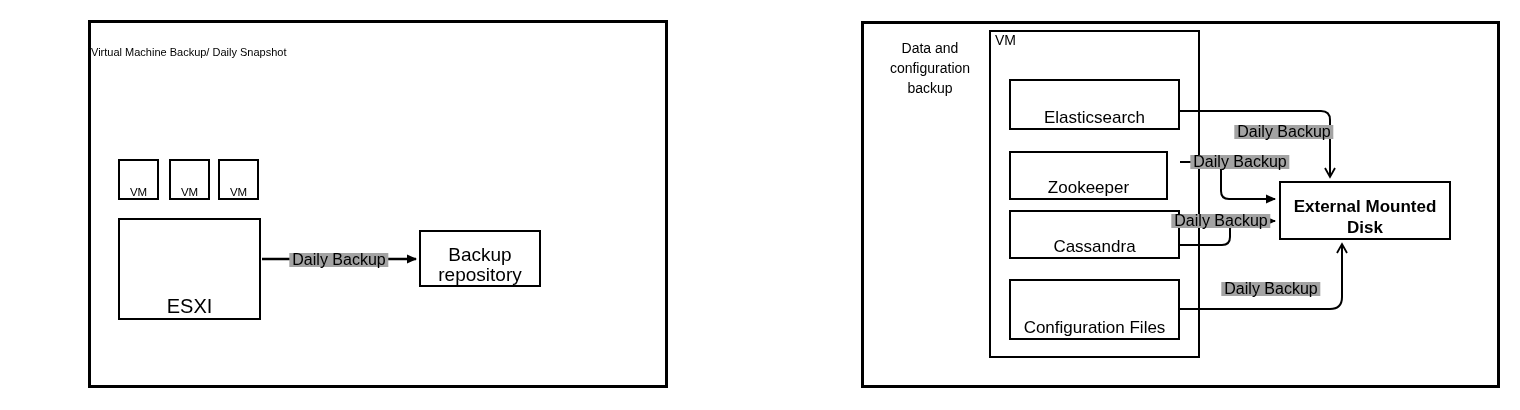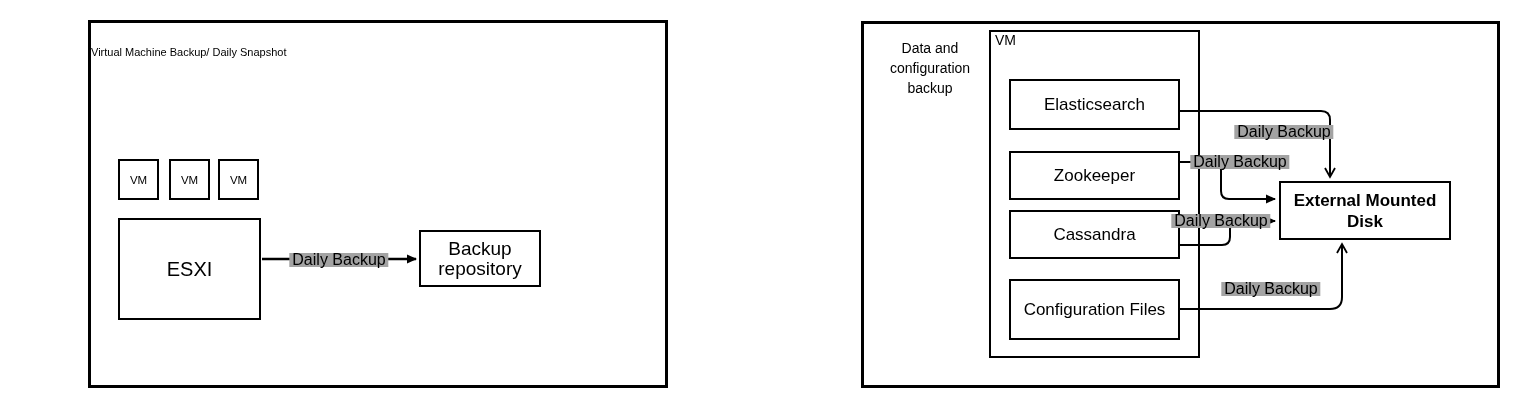--- a/index.html
+++ b/index.html
@@ -1,21 +1,21 @@
 <!DOCTYPE html>
 <html><head>
 <meta charset="utf-8">
 <style>
   html,body{margin:0;padding:0;background:#fff;}
   .canvas{
     position:relative;width:1520px;height:410px;background:#ffffff;
     font-family:"Liberation Sans", sans-serif;color:#000;overflow:hidden;
   }
   .box{position:absolute;box-sizing:border-box;background:#fff;
-       display:flex;align-items:center;justify-content:center;text-align:center;}
+       display:flex;align-items:flex-end;justify-content:center;text-align:center;}
   .b2{border:2px solid #000;}
   .b3{border:3px solid #000;}
   .outer{background:transparent;}
   .title{position:absolute;white-space:nowrap;}
   .conn-label{
     position:absolute;transform:translate(-50%,-50%);
     font-size:16px;line-height:14px;background:#a3a3a3;padding:0 3px;white-space:nowrap;
   }
   .group-label{position:absolute;text-align:center;font-size:14px;line-height:20px;}
   .vm-tag{position:absolute;top:1px;left:4px;font-size:14px;line-height:15px;}
@@ -53,21 +53,21 @@
 
   <div class="group-label" style="left:880px;top:38px;width:100px;">Data and configuration backup</div>
 
   <div class="box b2 outer" style="left:989px;top:30px;width:211px;height:328px;justify-content:flex-start;align-items:flex-start;">
     <span class="vm-tag">VM</span>
   </div>
 
   <div class="box b2 svc" style="left:1009px;top:79px;width:171px;height:51px;">
     <span>Elasticsearch</span>
   </div>
-  <div class="box b2 svc" style="left:1009px;top:151px;width:171px;height:49px;">
+  <div class="box b2 svc" style="left:1009px;top:151px;width:159px;height:49px;">
     <span>Zookeeper</span>
   </div>
   <div class="box b2 svc" style="left:1009px;top:210px;width:171px;height:49px;">
     <span>Cassandra</span>
   </div>
   <div class="box b2 svc" style="left:1009px;top:279px;width:171px;height:61px;">
     <span>Configuration Files</span>
   </div>
 
   <div class="box b2" style="left:1279px;top:181px;width:172px;height:59px;font-size:17px;line-height:21px;font-weight:bold;">

